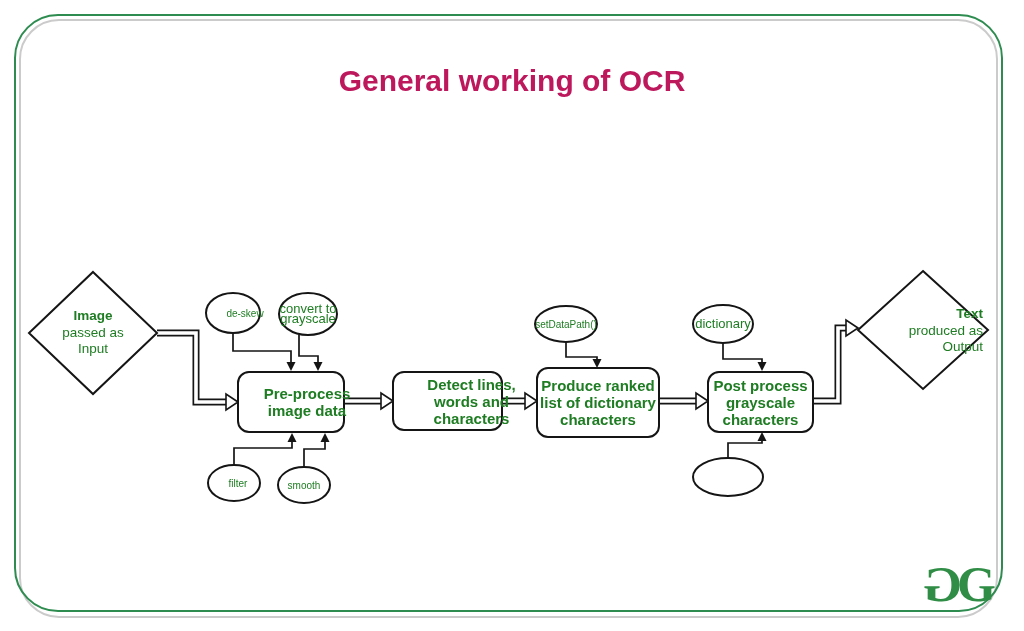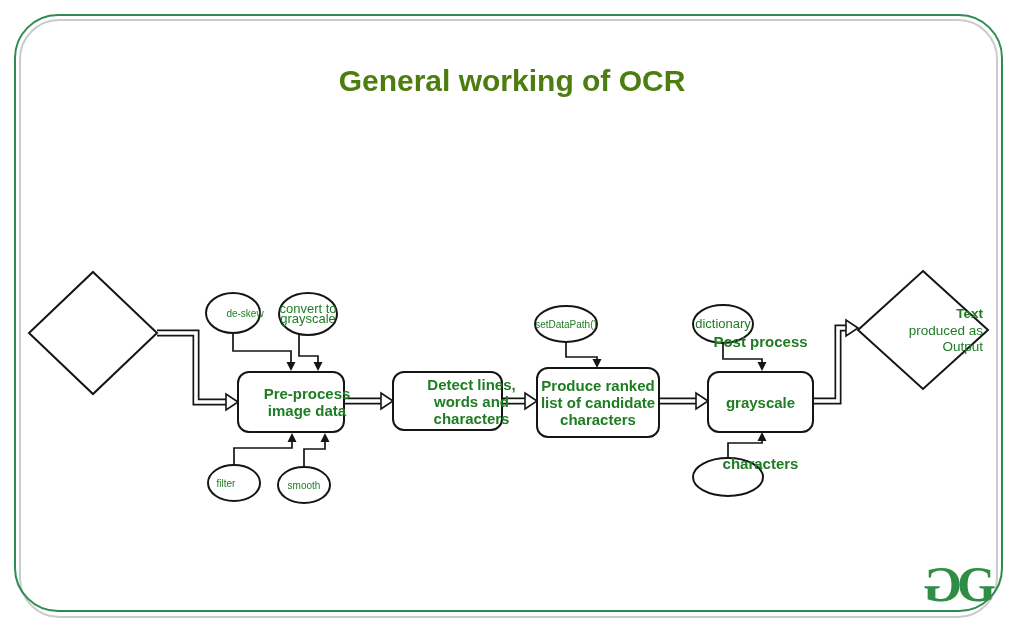--- a/index.html
+++ b/index.html
@@ -10,21 +10,21 @@
   .border-gray{
     position:absolute;left:19px;top:19px;width:979px;height:599px;
     border:2px solid #cbcbcb;border-radius:40px;box-sizing:border-box;
   }
   .border-green{
     position:absolute;left:14px;top:14px;width:989px;height:598px;
     border:2.5px solid #2e8c50;border-radius:44px;box-sizing:border-box;
   }
   .title{
     position:absolute;left:0;top:64px;width:100%;text-align:center;
-    font-size:30px;font-weight:bold;color:#4d7c0f;letter-spacing:0px;
+    font-size:30px;font-weight:bold;color:#be185d;letter-spacing:0px;
   }
   svg.diagram{position:absolute;left:0;top:0;}
   .lbl{position:absolute;display:flex;flex-direction:column;justify-content:center;
        align-items:center;text-align:center;color:#1e7d22;pointer-events:none;}
   .box-label{font-size:15px;font-weight:bold;line-height:17px;}
   .diamond-label{font-size:13.5px;line-height:16.5px;}
   .diamond-label .first{font-weight:bold;}
   .ellipse-label{font-size:10px;line-height:11px;}
   .ellipse-label.small{font-size:13px;line-height:10.5px;}
   .logo{
@@ -102,54 +102,59 @@
       <ellipse cx="233" cy="313" rx="27" ry="20"></ellipse>
       <ellipse cx="308" cy="314" rx="29" ry="21"></ellipse>
       <ellipse cx="234" cy="483" rx="26" ry="18"></ellipse>
       <ellipse cx="304" cy="485" rx="26" ry="18"></ellipse>
       <ellipse cx="566" cy="324" rx="31" ry="18"></ellipse>
       <ellipse cx="723" cy="324" rx="30" ry="19"></ellipse>
       <ellipse cx="728" cy="477" rx="35" ry="19"></ellipse>
     </g>
   </svg>
 
+  <div class="lbl diamond-label" style="left:33px;top:298px;width:120px;height:70px;">
+    <span class="first">Image</span>
+    <span>passed as</span>
+    <span>Input</span>
+  </div>
   <div class="lbl diamond-label" style="left:863px;top:296px;width:120px;height:70px;align-items:flex-end;">
     <span class="first">Text</span>
     <span>produced as</span>
     <span>Output</span>
   </div>
 
   <div class="lbl box-label" style="left:238px;top:372px;width:106px;height:60px;margin-left:16px;">
     <span>Pre-process</span>
     <span>image data</span>
   </div>
   <div class="lbl box-label" style="left:393px;top:372px;width:109px;height:58px;padding-left:24px;">
     <span>Detect lines,</span>
     <span>words and</span>
     <span>characters</span>
   </div>
   <div class="lbl box-label" style="left:537px;top:368px;width:122px;height:69px;">
     <span>Produce ranked</span>
-    <span>list of candidate</span>
+    <span>list of dictionary</span>
     <span>characters</span>
   </div>
-  <div class="lbl box-label" style="left:708px;top:372px;width:105px;height:60px;gap:44px;">
+  <div class="lbl box-label" style="left:708px;top:372px;width:105px;height:60px;">
     <span>Post process</span>
     <span>grayscale</span>
     <span>characters</span>
   </div>
 
   <div class="lbl ellipse-label" style="left:206px;top:293px;width:78px;height:40px;">
     <span>de-skew</span>
   </div>
   <div class="lbl ellipse-label small" style="left:279px;top:293px;width:58px;height:42px;">
     <span>convert to</span>
     <span>grayscale</span>
   </div>
-  <div class="lbl ellipse-label" style="left:200px;top:465px;width:52px;height:36px;">
+  <div class="lbl ellipse-label" style="left:212px;top:465px;width:52px;height:36px;">
     <span>filter</span>
   </div>
   <div class="lbl ellipse-label" style="left:278px;top:467px;width:52px;height:36px;">
     <span>smooth</span>
   </div>
   <div class="lbl ellipse-label" style="left:535px;top:306px;width:62px;height:36px;">
     <span>setDataPath()</span>
   </div>
   <div class="lbl ellipse-label small" style="left:693px;top:306px;width:60px;height:37px;">
     <span>dictionary</span>

